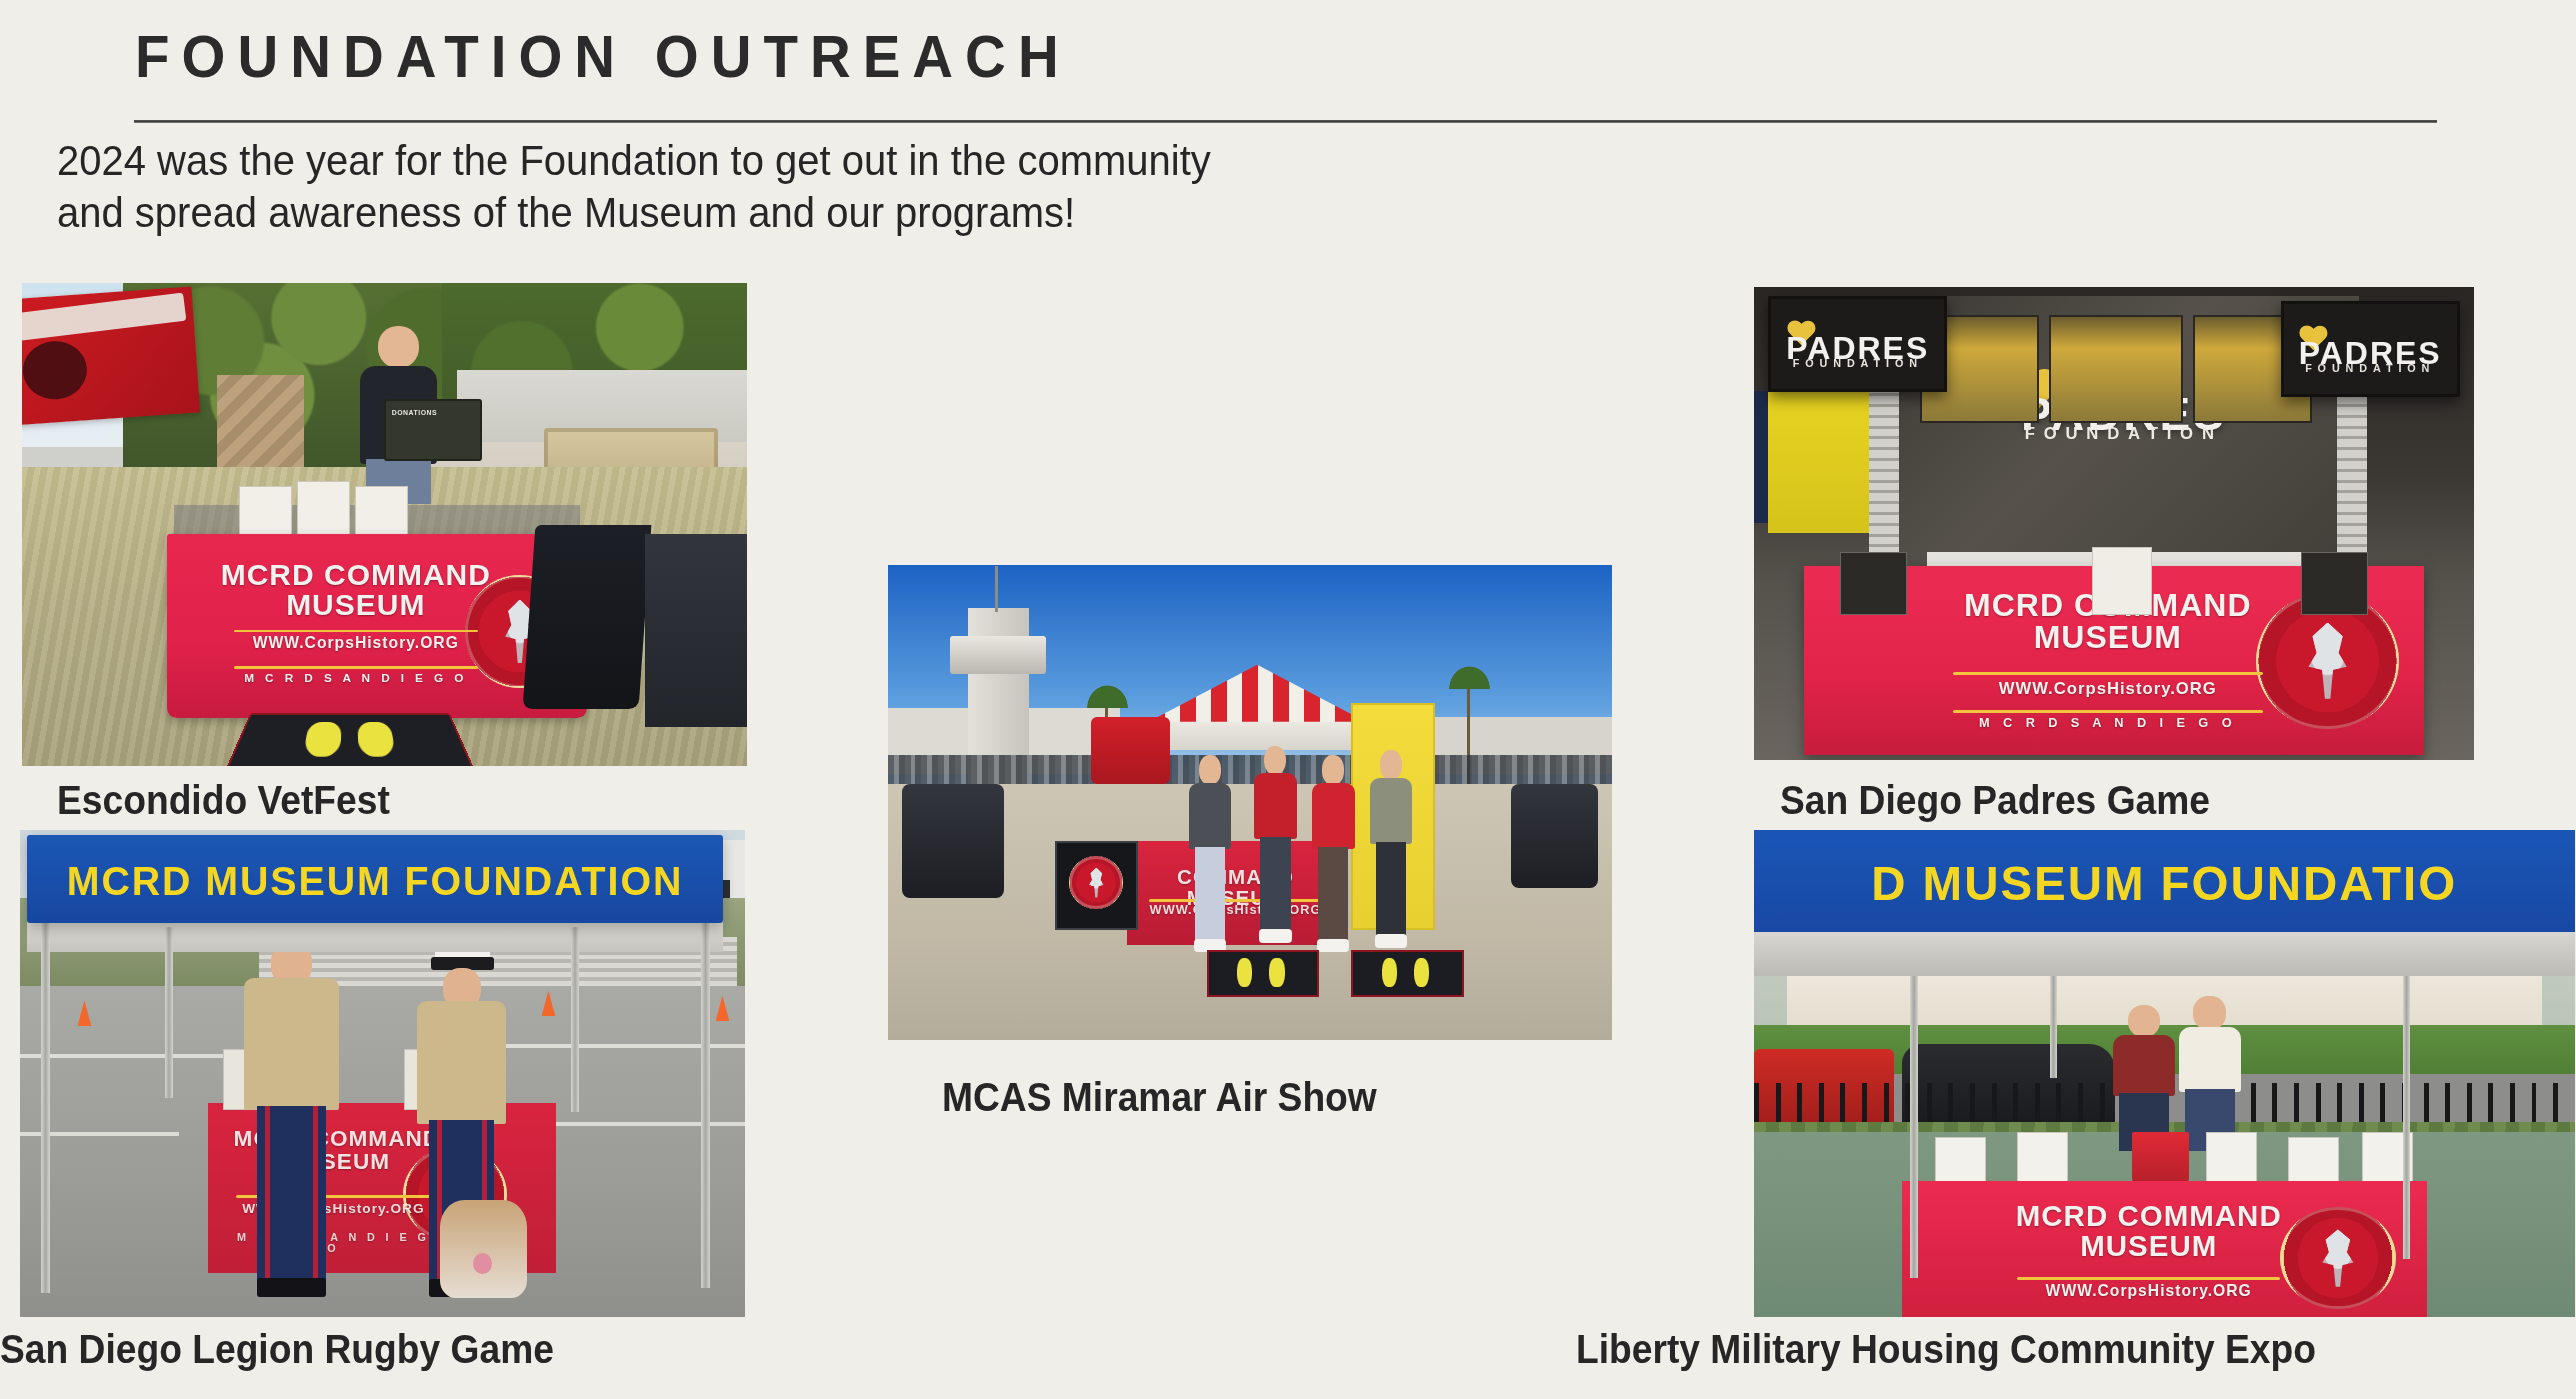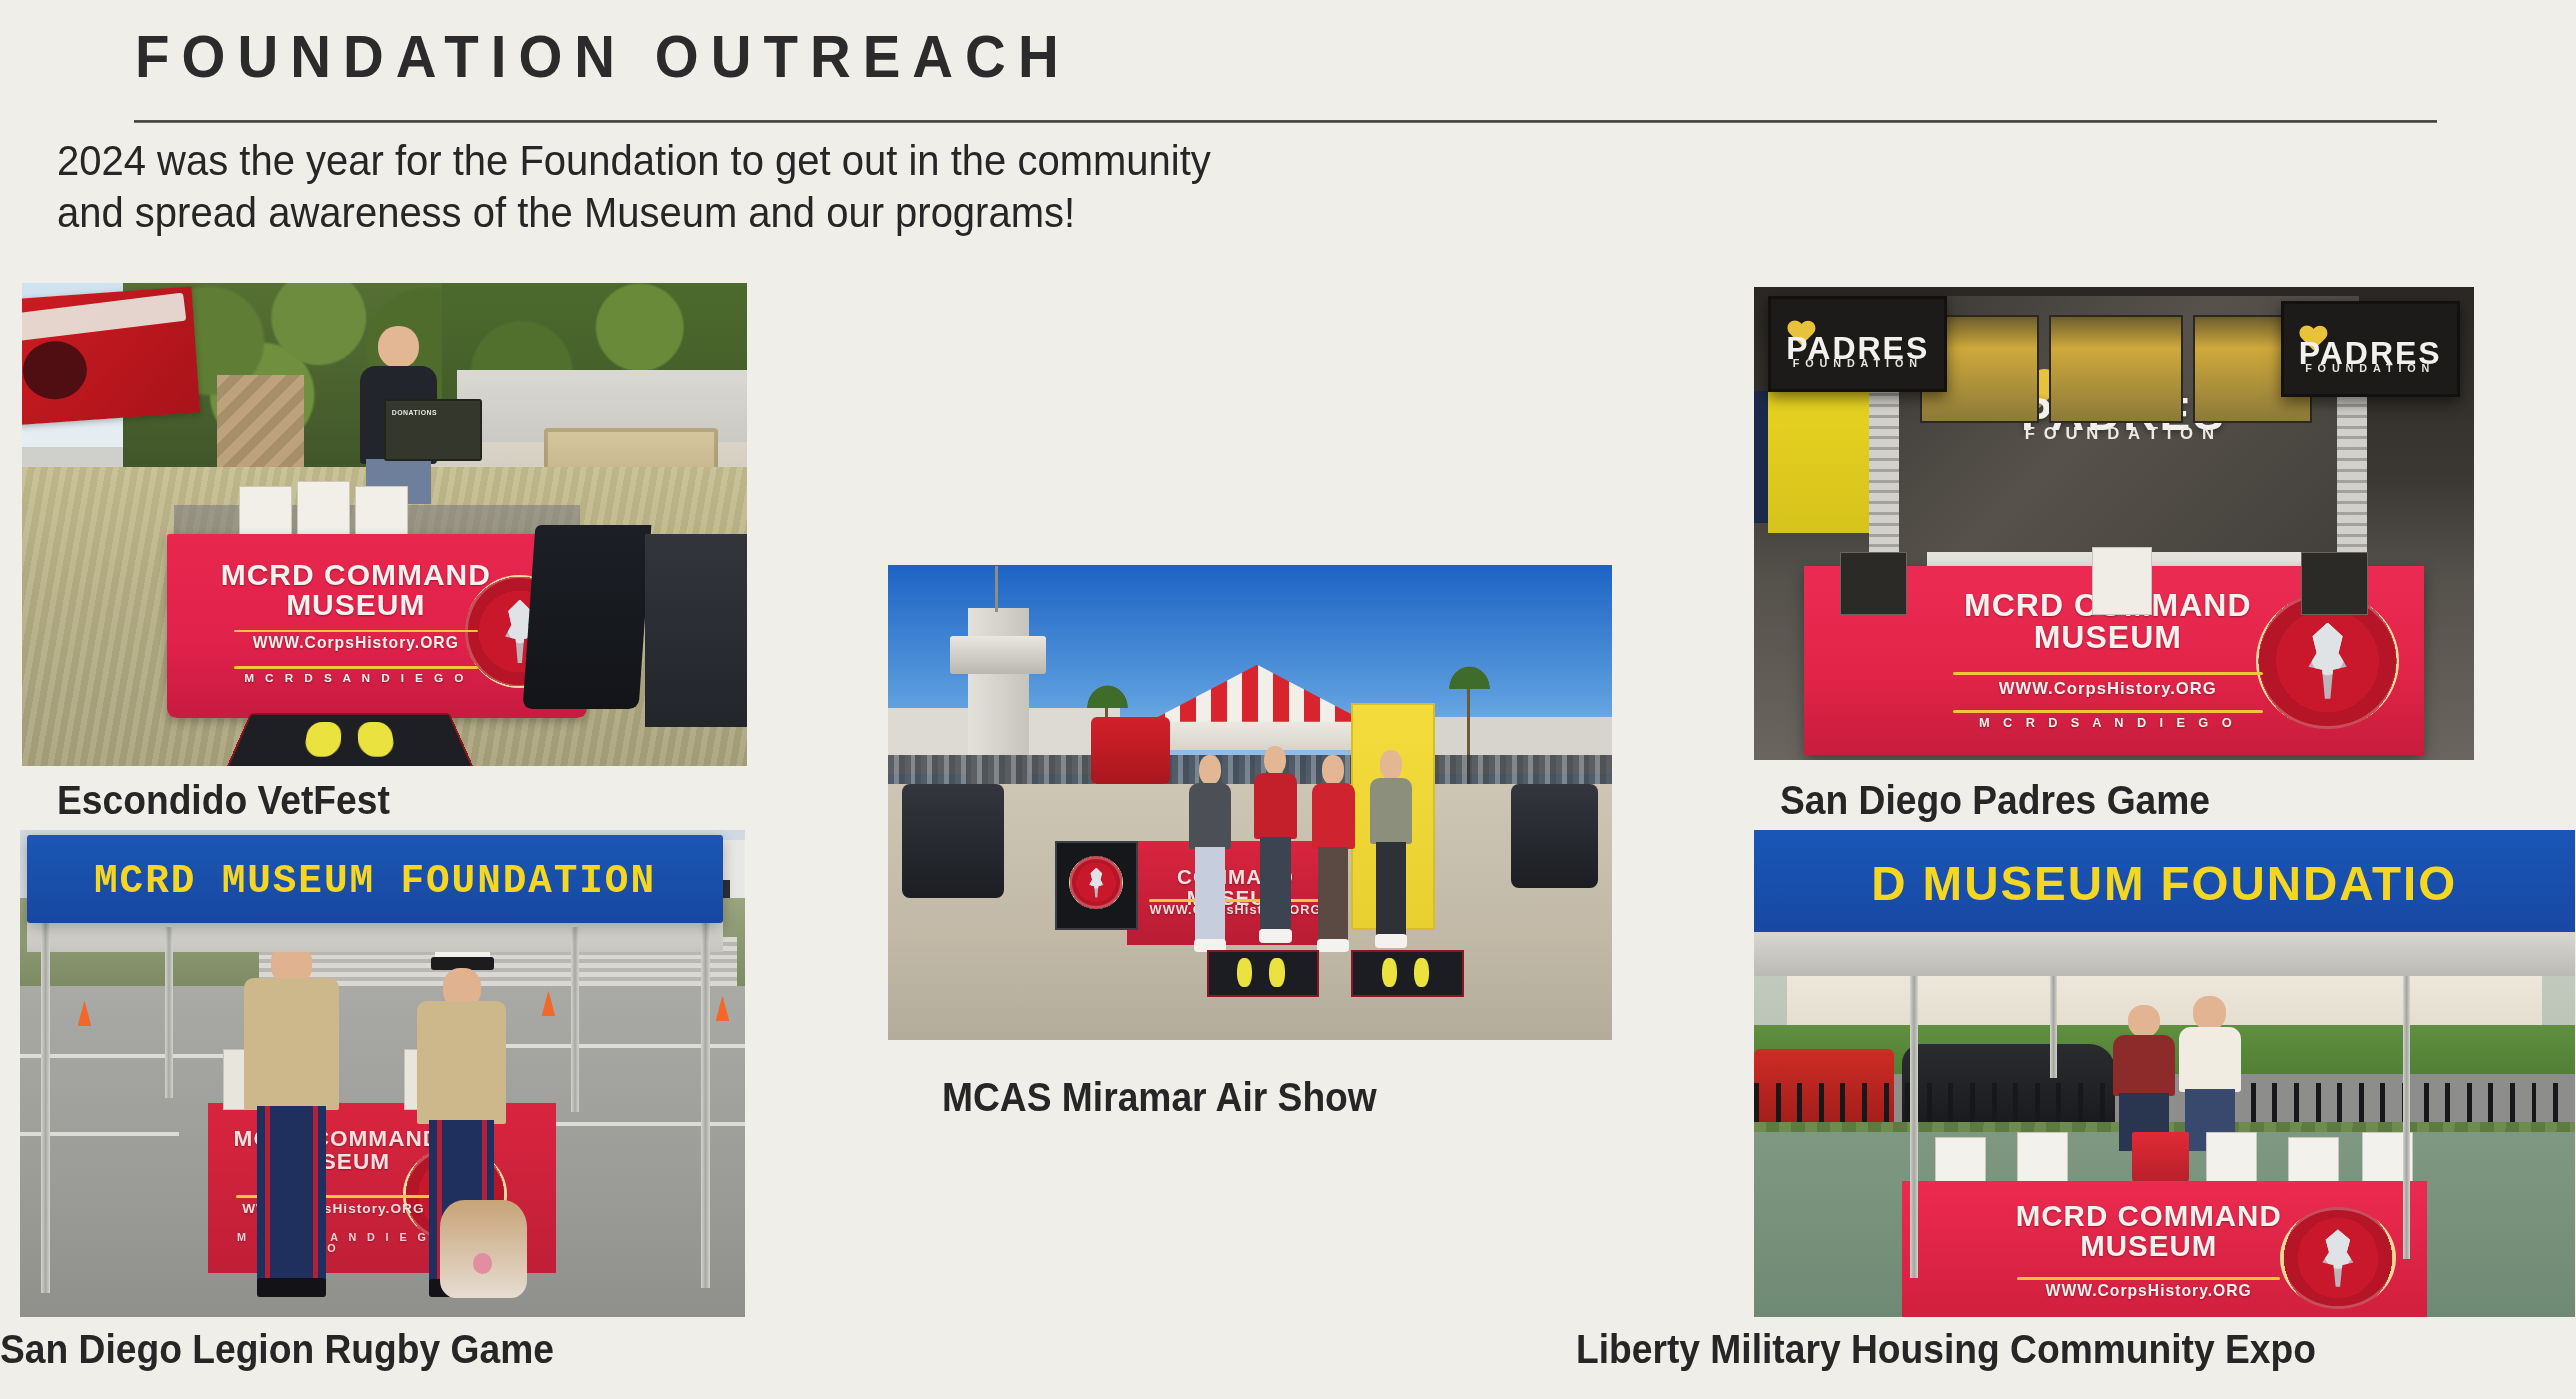--- a/index.html
+++ b/index.html
@@ -172,21 +172,21 @@
   #photo-rugby .bldg i    { position:absolute; left:8%; top:38%; width:84%; height:26%; background:#2c2f31; }
   #photo-rugby .hillside  { position:absolute; left:0; top:14%; width:100%; height:18%;
      background:linear-gradient(to bottom,#9aa580,#7d8b63); }
   #photo-rugby .pallets   { position:absolute; left:33%; top:22%; width:66%; height:14%;
      background:repeating-linear-gradient(to bottom,#d9d8d2 0 4.9px,#b8b7b1 4.9px 8.8px); }
   #photo-rugby .lot       { position:absolute; left:0; top:32%; width:100%; height:68%;
      background:linear-gradient(to bottom,#a9a9a6,#9b9b98 60%, #8f8f8c); }
   #photo-rugby .lot-line  { position:absolute; height:3.9px; background:#e6e6e2; opacity:.85; }
   #photo-rugby .canopy    { position:absolute; left:1%; top:1%; width:96%; height:18%;
      background:linear-gradient(to bottom,#1b57b5,#1747a0); border-radius:2.9px;
-     box-shadow:0 4.9px 13.7px rgba(0,0,0,.25);font-family:Liberation Mono, monospace; }
+     box-shadow:0 4.9px 13.7px rgba(0,0,0,.25); }
   #photo-rugby .canopy .ctxt{ position:absolute; left:0; right:0; top:26%; text-align:center;
      color:#f5d722; font-weight:700; font-size:41px; letter-spacing:2px;
      transform:scaleX(.96); }
   #photo-rugby .canopy-top{ position:absolute; left:1%; top:18%; width:96%; height:7%;
      background:linear-gradient(to bottom,#dedcd6,#c6c4be); }
   #photo-rugby .leg       { position:absolute; width:8.8px; background:linear-gradient(to right,#d3d3cf,#a9a9a4,#d3d3cf); }
   #photo-rugby .tbl       { position:absolute; left:26%; top:56%; width:48%; height:35%;
      background:linear-gradient(to bottom,#d9243f,#c01f37); }
   #photo-rugby .marine    { position:absolute; }
   #photo-rugby .marine .cap  { position:absolute; left:24%; top:0; width:54%; height:9%; background:#f2f1ec; border-radius:50% 50% 8% 8%; }

